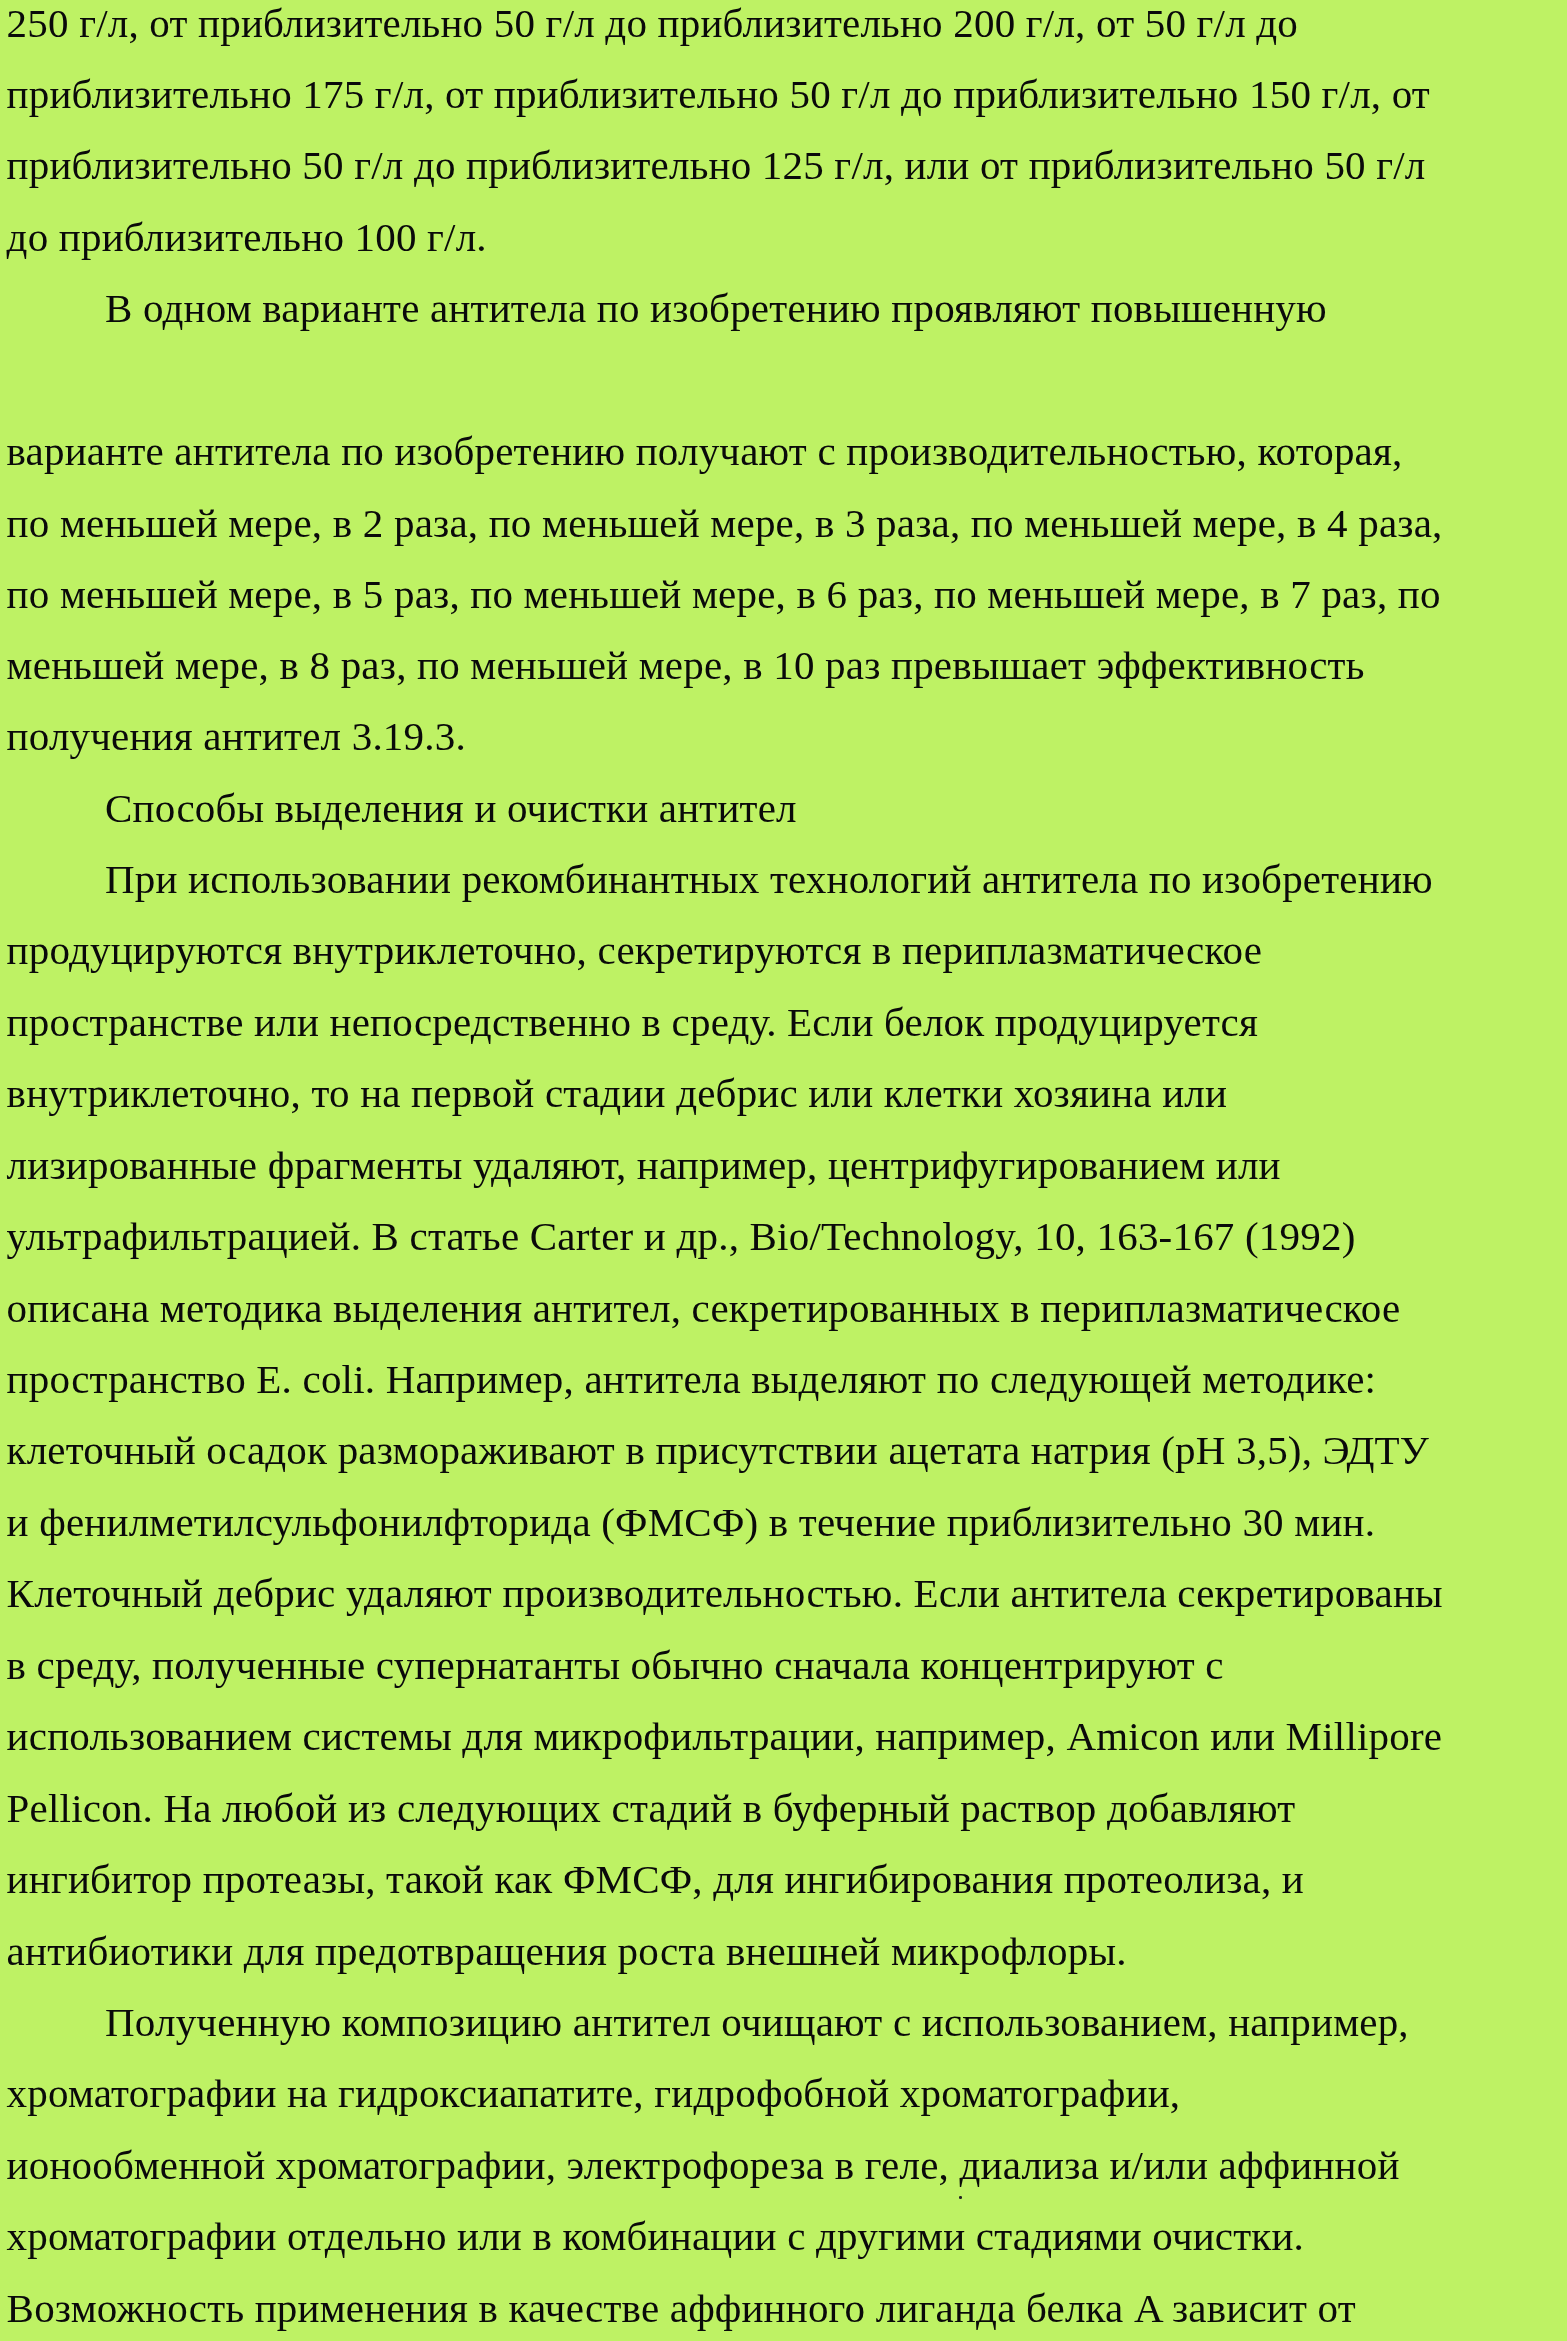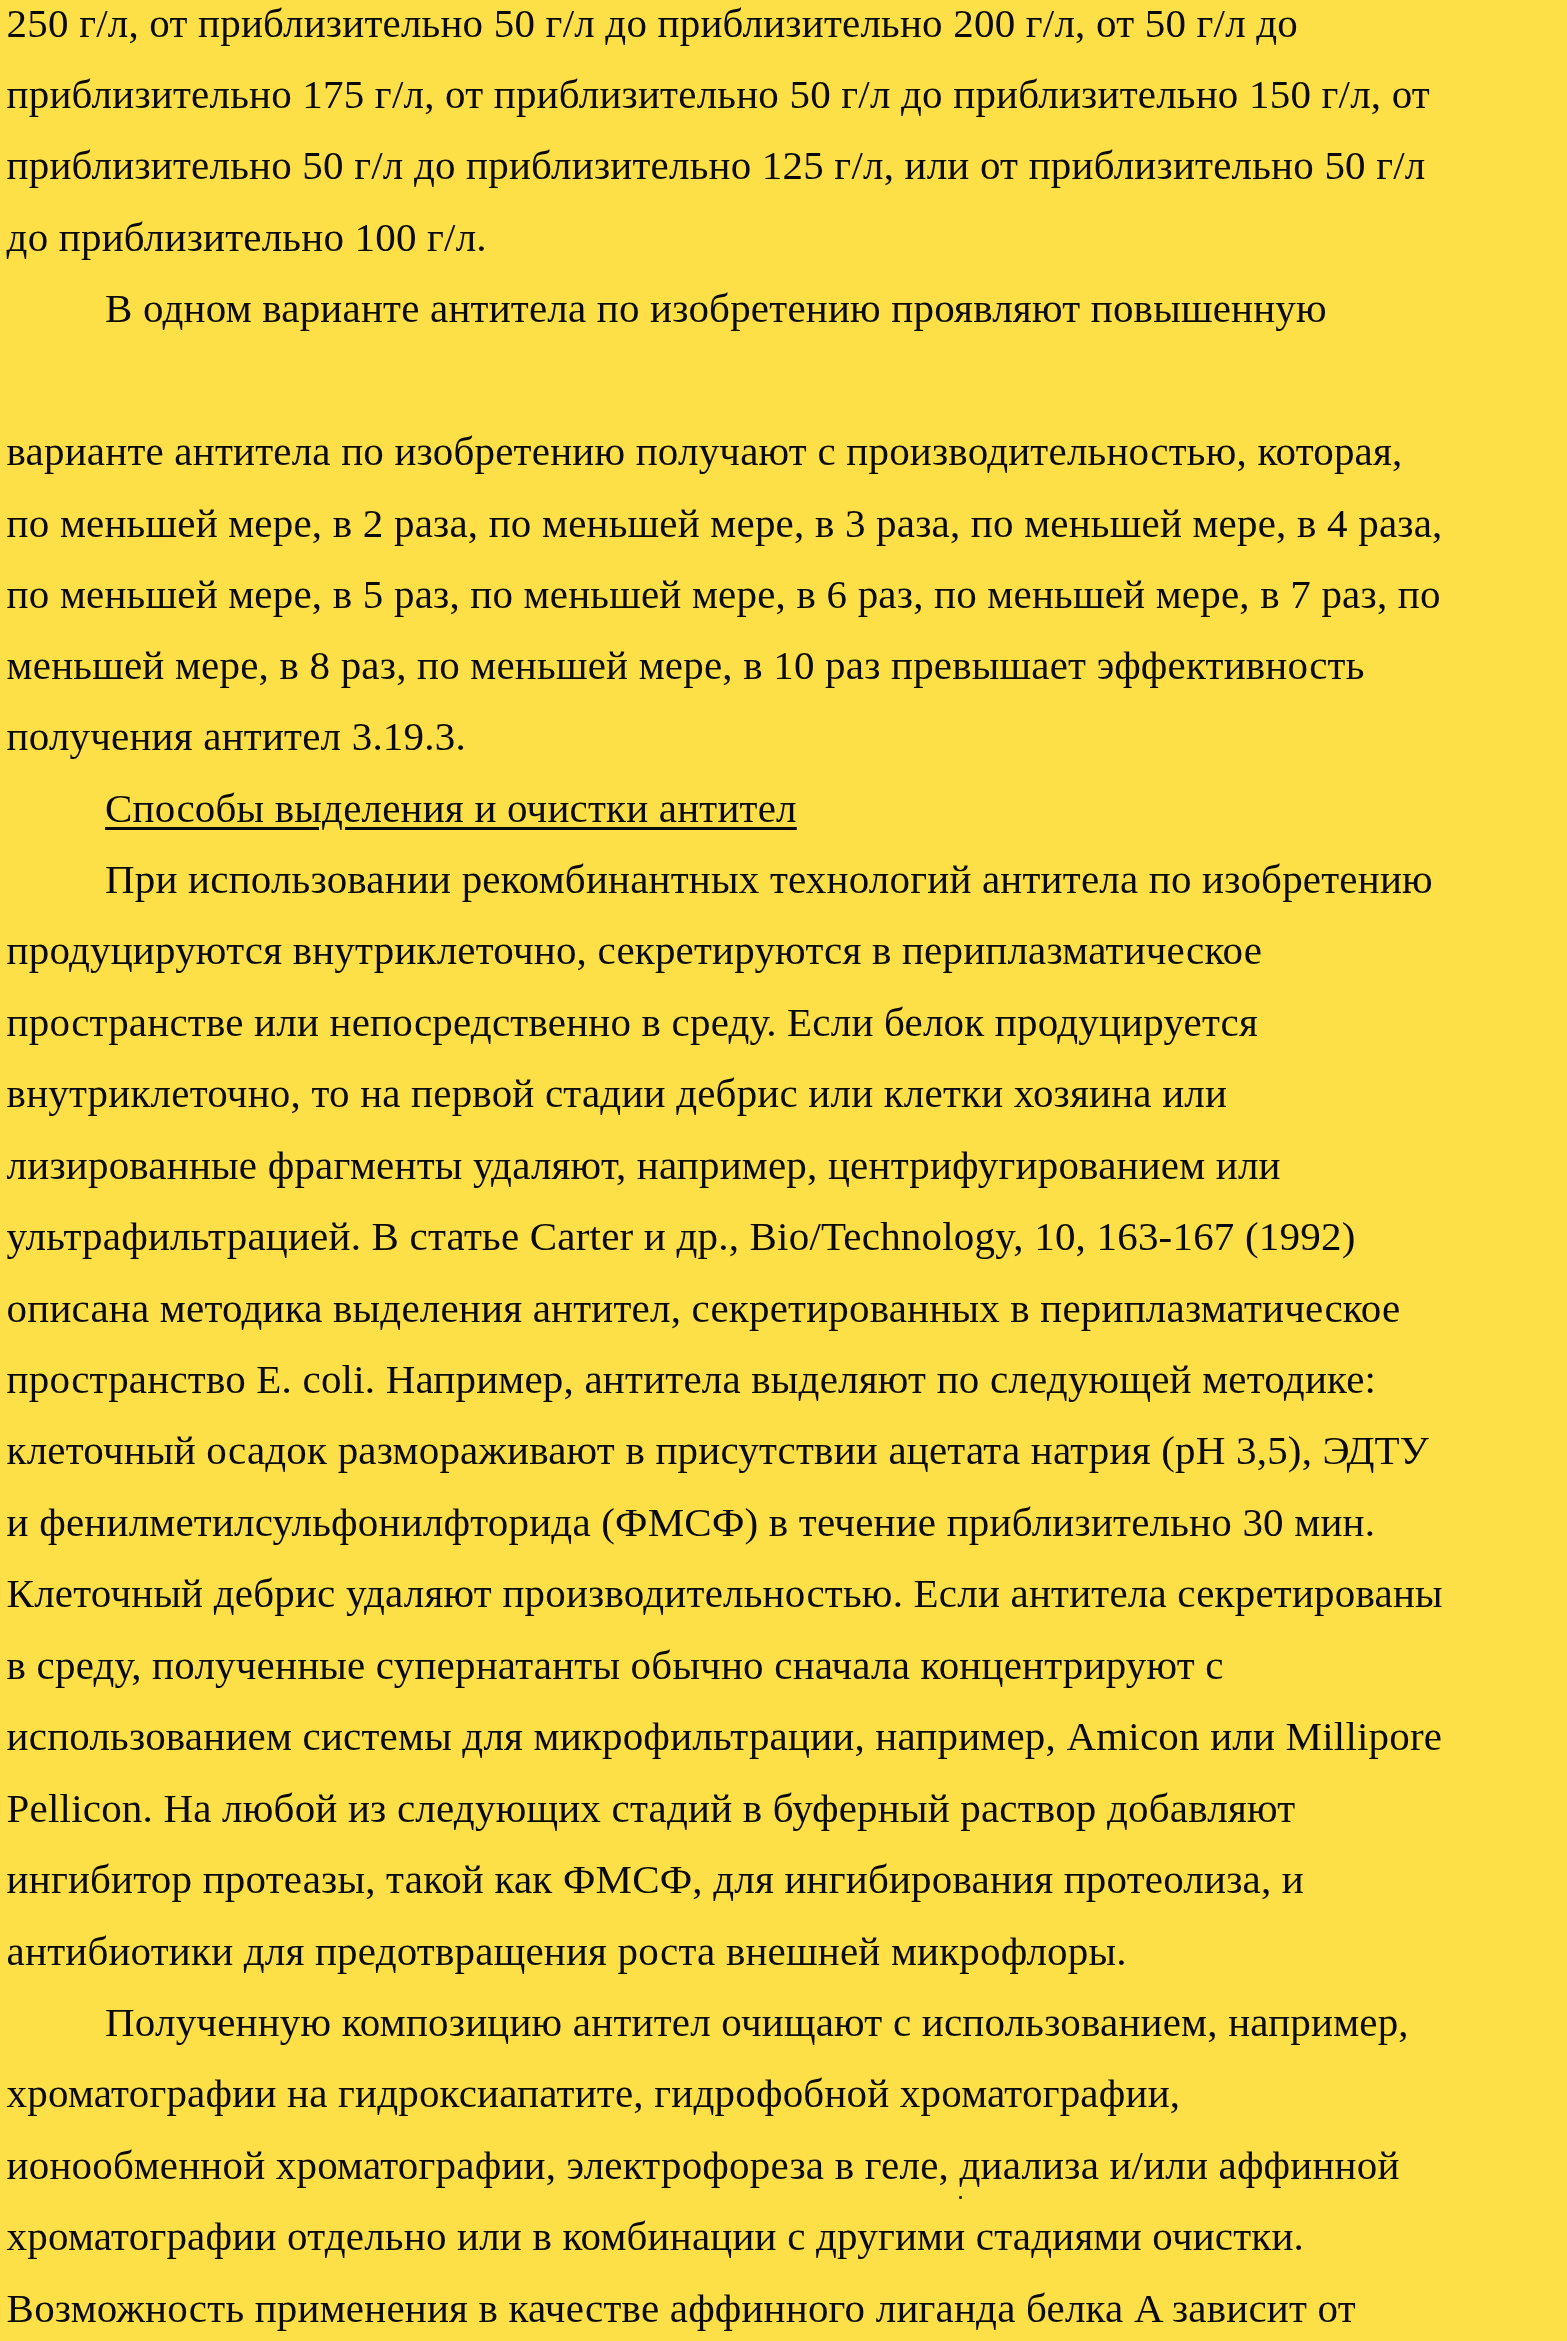--- a/index.html
+++ b/index.html
@@ -11,37 +11,36 @@
     width: 1568px;
     height: 2342px;
     position: relative;
     overflow: hidden;
   }
   #page {
     position: absolute;
     left: 0; top: 0;
     width: 1568px;
     height: 2342px;
-    background: #fde047;
+    background: #bef264;
     color: #000000;
     font-family: "Liberation Serif", "DejaVu Serif", serif;
     font-size: 41px;
   }
   .line {
     position: absolute;
     left: 6.6px;
     height: 41px;
     line-height: 41px;
     white-space: nowrap;
     color: #0a0a0a;
     letter-spacing: 0.2px;
   }
   .line.indent { left: 105px; }
   .line.heading span {
-    text-decoration: underline;
     text-decoration-thickness: 2.5px;
     text-underline-offset: 5px;
     text-align: center;
   }
   .speck {
     position: absolute;
     width: 2.5px; height: 2.5px;
     background: #222;
     border-radius: 50%;
   }

